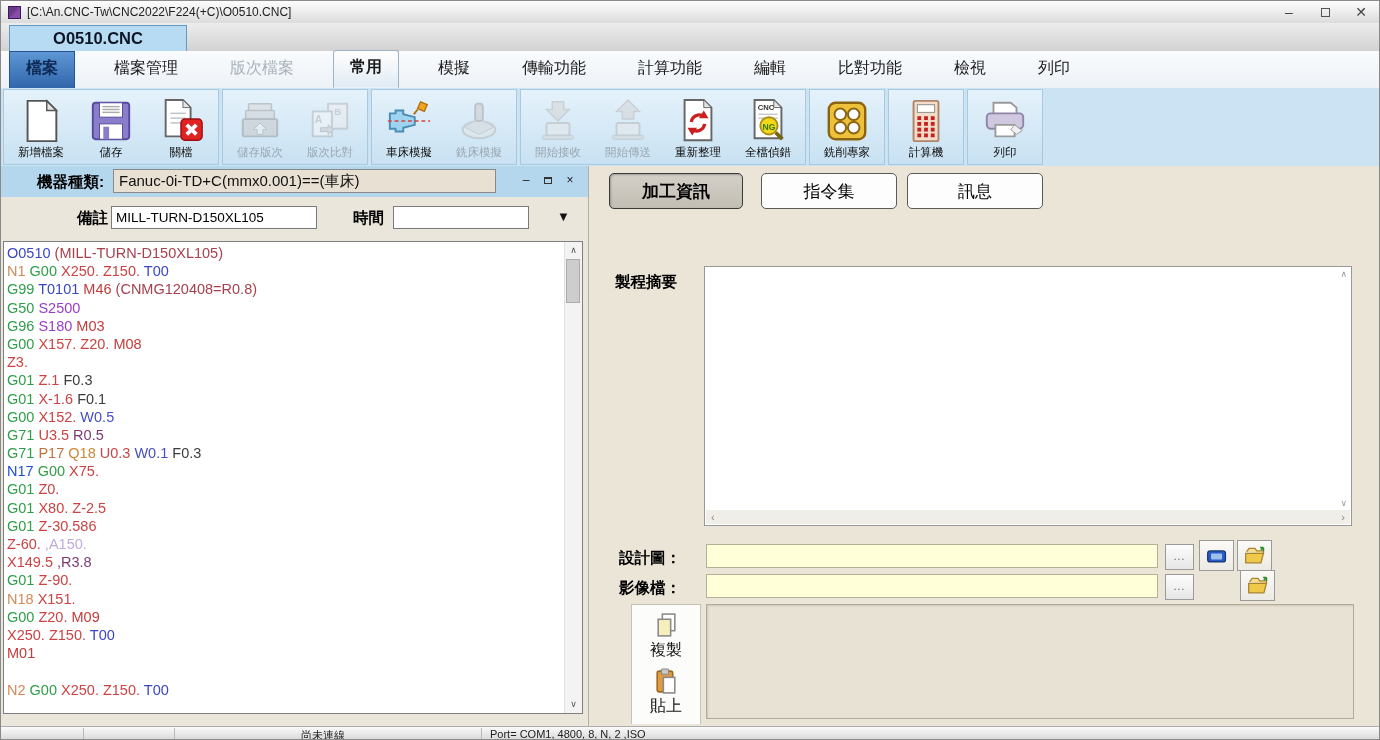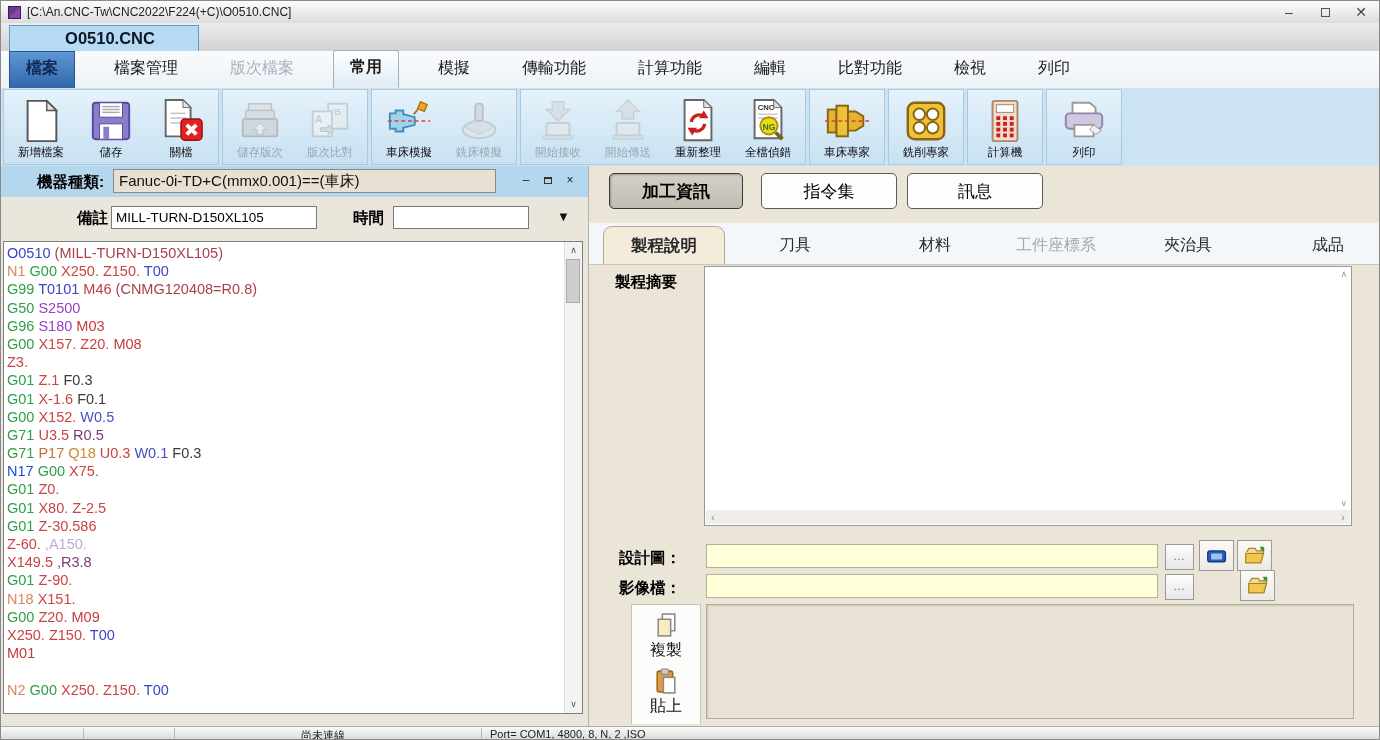--- a/index.html
+++ b/index.html
@@ -9,21 +9,21 @@
   
   .titlebar{position:absolute;left:0;top:0;width:100%;height:22px;background:linear-gradient(#fdfdfd,#dcdcdc);display:flex;align-items:center;font-size:12px;color:#222;}
   .app-icon{width:13px;height:13px;margin:0 6px 0 7px;background:linear-gradient(135deg,#6a3a8a 40%,#8a4aaa 60%);border:1px solid #3a1a5a;box-sizing:border-box;}
   .title-text{flex:1;white-space:nowrap;overflow:hidden;}
   .win-controls{display:flex;height:100%;}
   .win-btn{width:36px;height:100%;display:flex;align-items:center;justify-content:center;color:#444;font-size:14px;cursor:default;}
   .max-glyph{display:inline-block;width:9px;height:9px;border:1.5px solid #555;box-sizing:border-box;}
 
   
   .doctab-row{position:absolute;left:0;top:22px;width:100%;height:28px;background:linear-gradient(#ececec,#d2d2d2);}
-  .doc-tab{position:absolute;left:8px;top:2px;width:176px;height:25px;background:#b7dbf2;border:1px solid #639ac4;display:flex;align-items:center;justify-content:center;font-weight:bold;font-size:16.5px;color:#0d1626;padding-left:12px;}
+  .doc-tab{position:absolute;left:8px;top:2px;width:176px;height:25px;background:#b7dbf2;border:1px solid #639ac4;display:flex;align-items:center;justify-content:center;font-weight:bold;font-size:16.5px;color:#0d1626;}
 
   
   .menu-row{position:absolute;left:0;top:50px;width:100%;height:37px;background:linear-gradient(#f9fbfd,#edf2f7);display:flex;align-items:flex-end;padding-left:8px;box-sizing:border-box;}
   .menu-tab{margin-right:26px;padding:6px 13px 9px;font-size:16px;color:#1a1a1a;white-space:nowrap;}
   .menu-tab.file{background:linear-gradient(#5e97d4,#3166ac);color:#0d2a56;font-weight:bold;border:1px solid #2a5490;border-bottom:none;padding:6px 16px 9px;}
   .menu-tab.active{background:linear-gradient(#ffffff,#e0ebf4);border:1px solid #9db4c6;border-bottom:1px solid #e8f0f6;border-radius:3px 3px 0 0;font-weight:bold;padding:6px 16px 9px;}
   .menu-tab.disabled{color:#a9b2bc;}
 
   
   .toolbar{position:absolute;left:0;top:87px;width:100%;height:78px;background:var(--toolbar_bg,#cbe3f3);display:flex;align-items:stretch;padding:1px 2px;box-sizing:border-box;}
@@ -266,33 +266,20 @@
               <line x1="32" y1="36" x2="39" y2="43" stroke="#7a6410" stroke-width="4"></line>
             </svg>
           </div>
           <div class="tb-label">全檔偵錯</div>
         </div>
       </div>
       <div class="tb-group">
         <div class="tb-btn">
           <div class="tb-icon">
             <svg viewBox="0 0 48 48">
-              <rect x="4" y="12" width="9" height="24" fill="#e2b42f" stroke="#8a6410" stroke-width="2"></rect>
-              <rect x="13" y="8" width="12" height="32" fill="#edc23a" stroke="#8a6410" stroke-width="2"></rect>
-              <path d="M25 14h8l8 5v10l-8 5h-8z" fill="#e2b42f" stroke="#8a6410" stroke-width="2"></path>
-              <line x1="1" y1="24" x2="47" y2="24" stroke="#d84040" stroke-width="1.5" stroke-dasharray="4 3"></line>
-            </svg>
-          </div>
-          <div class="tb-label">車床專家</div>
-        </div>
-      </div>
-      <div class="tb-group">
-        <div class="tb-btn">
-          <div class="tb-icon">
-            <svg viewBox="0 0 48 48">
               <rect x="5" y="5" width="38" height="38" rx="7" fill="#edc23a" stroke="#8a6410" stroke-width="2.5"></rect>
               <circle cx="17" cy="17" r="6" fill="#fff" stroke="#8a6410" stroke-width="2"></circle>
               <circle cx="31" cy="17" r="6" fill="#fff" stroke="#8a6410" stroke-width="2"></circle>
               <circle cx="17" cy="31" r="6" fill="#fff" stroke="#8a6410" stroke-width="2"></circle>
               <circle cx="31" cy="31" r="6" fill="#fff" stroke="#8a6410" stroke-width="2"></circle>
             </svg>
           </div>
           <div class="tb-label">銑削專家</div>
         </div>
       </div>
@@ -385,28 +372,20 @@
         <div class="scroll-arrow bottom">∨</div>
       </div>
     </div>
   </div>
 
   <div class="right-panel">
     <div class="vbtn-row">
         <div class="vbtn active" style="left: 20px; width: 134px;">加工資訊</div>
         <div class="vbtn" style="left: 172px; width: 136px;">指令集</div>
         <div class="vbtn" style="left: 318px; width: 136px;">訊息</div>
-      </div>
-    <div class="tab-strip">
-        <div class="info-tab active" style="left: 14px;">製程說明</div>
-        <div class="info-tab " style="left: 190px;">刀具</div>
-        <div class="info-tab " style="left: 330px;">材料</div>
-        <div class="info-tab disabled" style="left: 427px;">工件座標系</div>
-        <div class="info-tab " style="left: 575px;">夾治具</div>
-        <div class="info-tab " style="left: 723px;">成品</div>
       </div>
     <span class="lbl summary-lbl">製程摘要</span>
     <div class="summary-area">
       <span class="sa-up">∧</span>
       <span class="sa-down">∨</span>
       <div class="sa-h">
         <span>‹</span>
         <span>›</span>
       </div>
     </div>

